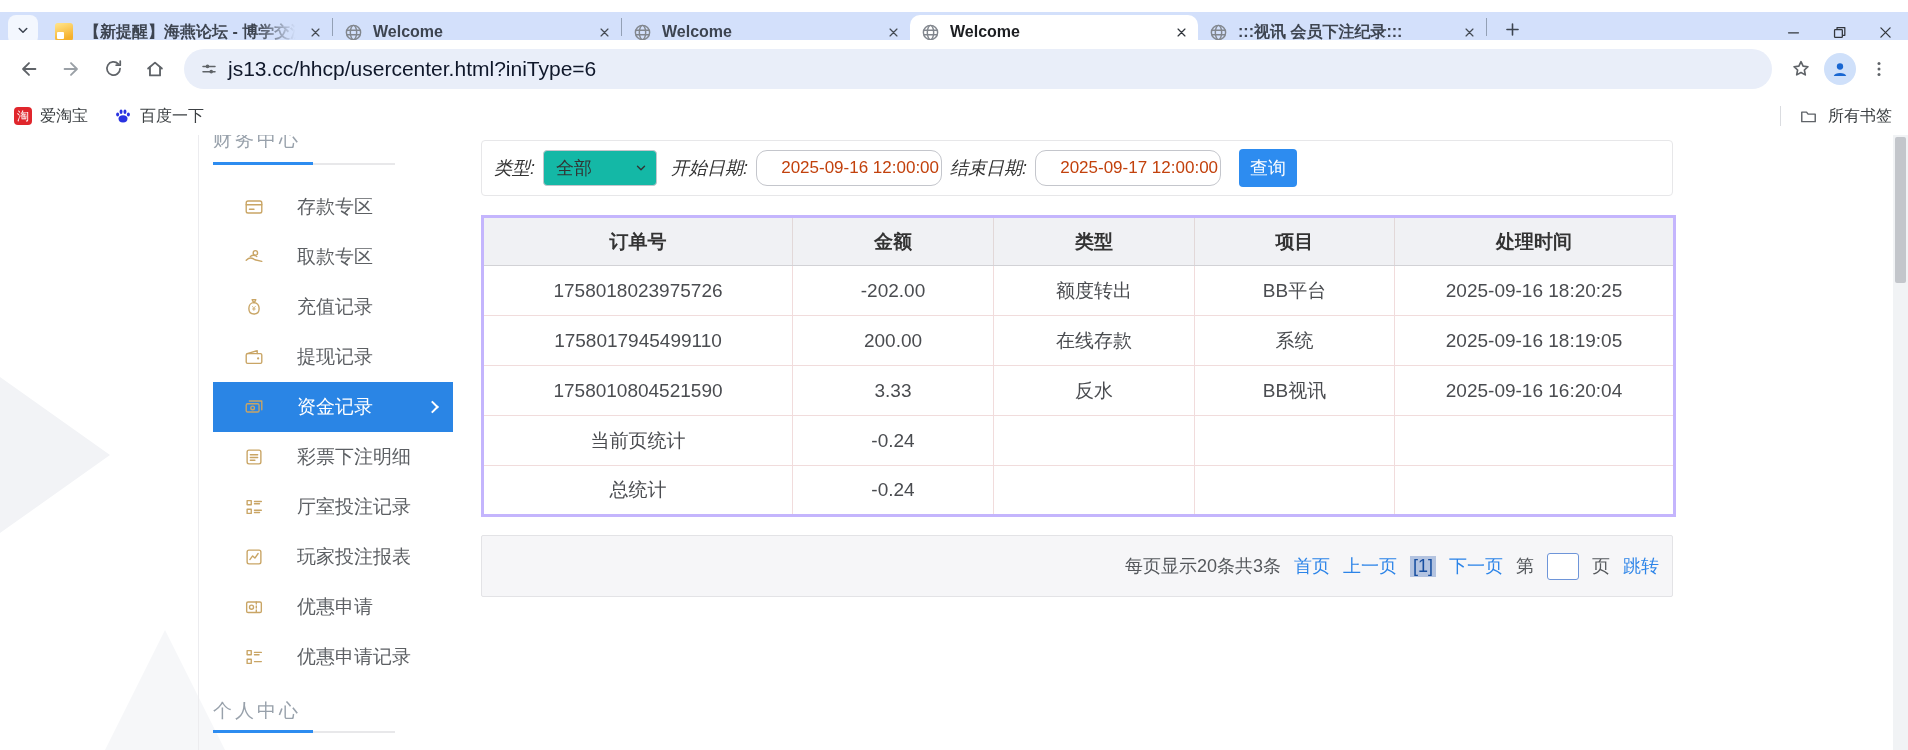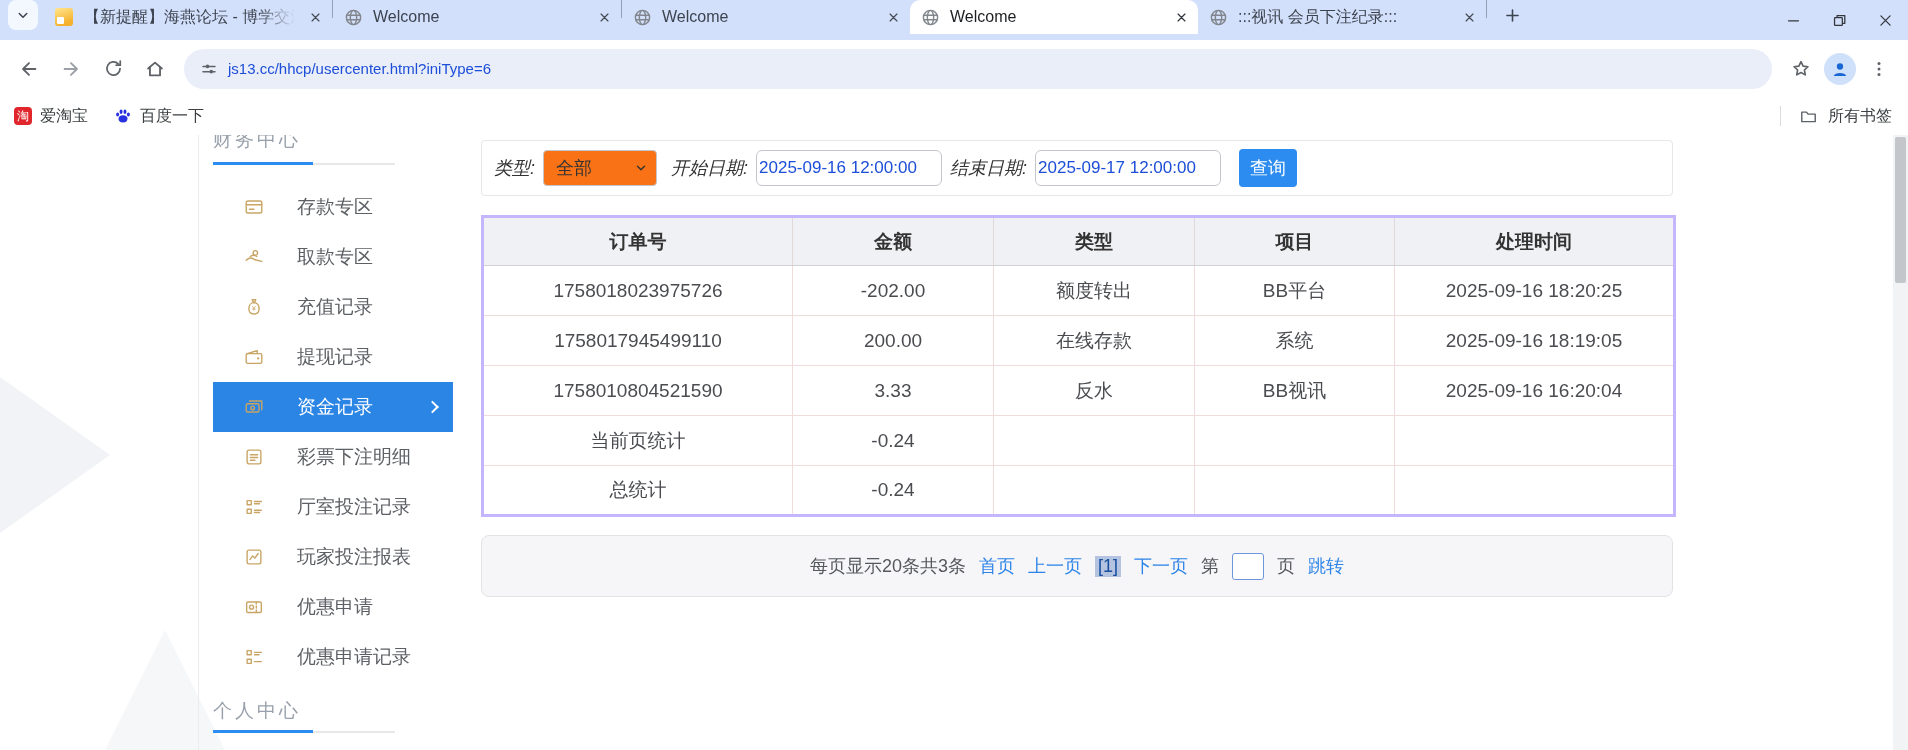--- a/index.html
+++ b/index.html
@@ -2,22 +2,22 @@
 <html style="--accent: #2d8cf0; --sidebar-active: #2a85e5; --link: #2c84e8; --gold: #c9a565; --tabstrip: #d3e0fb;"><head>
 <meta charset="utf-8">
 <style>
   html,body{margin:0;padding:0;width:1908px;height:750px;overflow:hidden;background:#fff;
     font-family:"Liberation Sans","DejaVu Sans",sans-serif;}
   *{box-sizing:border-box;}
   button{font-family:inherit;}
   .browser{position:relative;width:1908px;height:750px;}
 
   
-  .tabstrip{position:absolute;top:0;left:0;width:100%;height:40px;background:var(--tabstrip,#d3e0fb);
-    display:flex;align-items:flex-start;padding-left:8px;}
+  .tabstrip{position:absolute;top:12px;left:0;width:100%;height:40px;background:var(--tabstrip,#d3e0fb);
+    display:flex;align-items:center;padding-left:8px;font-weight:bold;}
   .tab-search{width:30px;height:30px;margin:0 6px 5px 0;border:none;border-radius:8px;
     background:rgba(255,255,255,.72);display:flex;align-items:center;justify-content:center;cursor:pointer;flex:none;}
   .tab{width:288px;height:34px;display:flex;align-items:center;padding:0 6px 0 10px;
     border-radius:10px 10px 0 0;position:relative;flex:none;cursor:pointer;}
   .tab.active{background:#fff;}
   .favicon{width:20px;height:20px;margin-right:10px;flex:none;display:flex;align-items:center;justify-content:center;}
   .forum-fav{width:18px;height:18px;border-radius:3px;background:linear-gradient(160deg,#ffe082 10%,#f5b02c 80%);position:relative;}
   .forum-fav::after{content:"";position:absolute;left:2px;bottom:2px;width:7px;height:7px;background:#fff;border-radius:1px;}
   .tab-title{flex:1;font-size:16px;color:#3d4450;white-space:nowrap;overflow:hidden;margin-right:4px;}
   .tab.active .tab-title{color:#1c1e21;}
@@ -32,21 +32,21 @@
   .win-btn{width:46px;height:40px;border:none;background:transparent;display:flex;
     align-items:center;justify-content:center;cursor:pointer;}
 
   
   .toolbar{position:absolute;top:40px;left:0;width:100%;height:57px;background:#fff;
     display:flex;align-items:center;padding:0 10px;gap:4px;}
   .tool-btn{width:38px;height:38px;border:none;background:transparent;border-radius:50%;
     display:flex;align-items:center;justify-content:center;flex:none;cursor:pointer;}
   .urlbar{flex:1;height:40px;background:#e9eef9;border-radius:20px;display:flex;align-items:center;
     padding:0 16px;margin:0 6px;gap:10px;}
-  .url-text{font-size:15px;color:#1d4ed8;}
+  .url-text{font-size:21px;color:#0f172a;}
   .avatar{width:32px;height:32px;border-radius:50%;background:#cfe0fa;display:flex;
     align-items:center;justify-content:center;flex:none;cursor:pointer;}
 
   
   .bookmarks{position:absolute;top:97px;left:0;width:100%;height:38px;background:#fff;
     display:flex;align-items:center;padding:0 16px 0 14px;}
   .bm-item{display:flex;align-items:center;gap:8px;margin-right:26px;font-size:16px;color:#3c4043;cursor:pointer;}
   .taobao-ic{width:18px;height:18px;border-radius:4px;background:#e0262c;color:#fff;font-size:12px;
     display:flex;align-items:center;justify-content:center;}
   .bm-right{margin-left:auto;display:flex;align-items:center;gap:10px;cursor:pointer;}
@@ -76,37 +76,37 @@
     border-right:2px solid #fff;transform:translateY(-50%) rotate(45deg);}
   .ph-header{margin-top:16px;}
   .ph-text{display:block;font-size:19px;color:#98a1ab;letter-spacing:3px;}
 
   
   .main{position:absolute;left:481px;top:5px;width:1192px;}
   .filterbox{height:56px;border:1px solid #e7e7e9;border-radius:4px;display:flex;align-items:center;
     padding:0 12px;gap:8px;font-size:18px;color:#333;}
   .f-label{flex:none;font-style:italic;}
   .f-select{width:114px;height:36px;border:1px solid #c4c6cc;border-radius:4px;display:flex;align-items:center;
-    justify-content:space-between;padding:0 8px 0 12px;background:#f97316;margin-right:6px;cursor:pointer;flex:none;}
-  .f-input{width:186px;height:36px;border:1px solid #c4c6cc;border-radius:6px;font-size:17px;color:#1d4ed8;
-    text-align:left;background:#fff;flex:none;}
+    justify-content:space-between;padding:0 8px 0 12px;background:#14b8a6;margin-right:6px;cursor:pointer;flex:none;}
+  .f-input{width:186px;height:36px;border:1px solid #c4c6cc;border-radius:11px;font-size:17px;color:#c2410c;
+    text-align:right;background:#fff;flex:none;}
   .btn-search{width:58px;height:38px;margin-left:10px;background:var(--accent,#2d8cf0);color:#fff;border:none;
     border-radius:4px;font-size:18px;cursor:pointer;flex:none;}
 
   .datatable{margin-top:19px;width:1192px;border-collapse:collapse;table-layout:fixed;border:3px solid #c4b5fd;}
   .datatable th{height:49px;background:#f0f1f4;font-size:19px;font-weight:700;color:#333;
     border-right:1px solid #e2d8d8;border-bottom:1px solid #d2d2d6;}
   .datatable th:last-child{border-right:none;}
   .datatable td{height:50px;font-size:19px;color:#4a4c50;text-align:center;
     border-right:1px solid #f1dcdc;border-bottom:1px solid #f1dcdc;}
   .datatable td:last-child{border-right:none;}
   .datatable tbody tr:last-child td{border-bottom:none;}
 
-  .pagebar{margin-top:18px;height:62px;background:#f6f6f8;border:1px solid #e3e3e6;border-radius:8px;
-    display:flex;align-items:center;justify-content:center;padding:0 13px;font-size:18px;color:#55585c;}
+  .pagebar{margin-top:18px;height:62px;background:#f6f6f8;border:1px solid #e3e3e6;border-radius:2px;
+    display:flex;align-items:center;justify-content:flex-end;padding:0 13px;font-size:18px;color:#55585c;}
   .pg-right{display:flex;align-items:center;gap:13px;}
   .pg-link{color:var(--link,#2c84e8);cursor:pointer;}
   .pg-current{background:#b3c3e0;color:#174ea0;padding:0 3px;}
   .pg-input{width:32px;height:27px;border:1px solid #6e95d9;border-radius:3px;background:#fff;}
 
   .scrollbar{position:absolute;right:0;top:0;width:15px;height:100%;background:#f1f3f5;}
   .sb-thumb{position:absolute;left:2px;top:2px;width:11px;height:146px;background:#c3c6cb;border-radius:2px;cursor:pointer;}
 </style>
 </head>
 <body>

